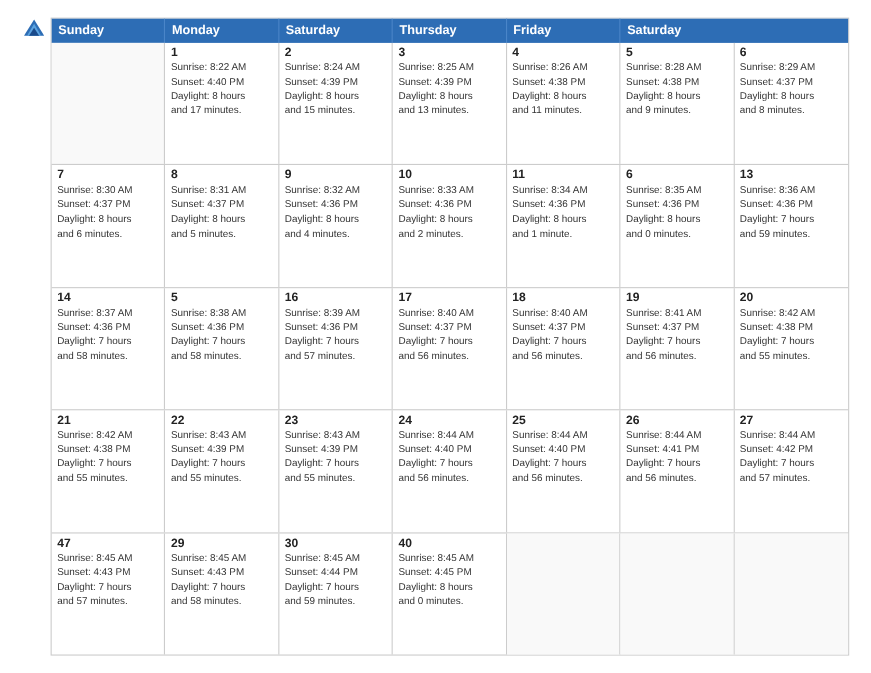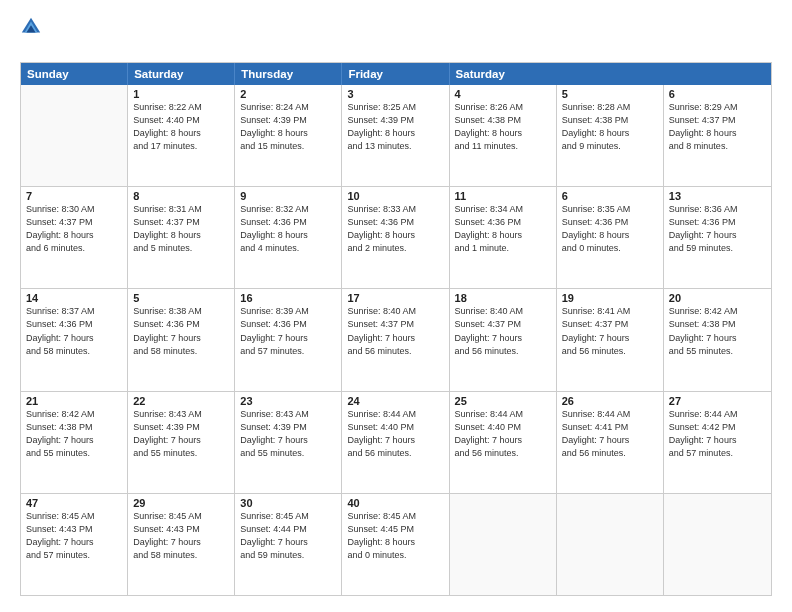--- a/index.html
+++ b/index.html
@@ -8,22 +8,21 @@
       height: 612px;
       background: #fff;
       font-family: Arial, sans-serif;
       overflow: hidden;
     }
     .page {
       width: 792px;
       height: 612px;
       padding: 16px 20px;
       display: flex;
-      flex-direction: column;
-      gap: 16px;
+      flex-direction: row;
     }
     .header {
       display: flex;
       justify-content: space-between;
       align-items: flex-start;
       margin-bottom: 8px;
     }
     .logo {
       display: flex;
       align-items: center;
@@ -136,20 +135,21 @@
     </div>
     <div class="title-area">
       <div class="month-title"></div>
       <div class="subtitle"></div>
     </div>
   </div>
 
   <div class="calendar">
     <div class="cal-header" id="cal-header">
         <div class="cal-header-cell">Sunday</div>
+        <div class="cal-header-cell">Monday</div>
         <div class="cal-header-cell">Saturday</div>
         <div class="cal-header-cell">Thursday</div>
         <div class="cal-header-cell">Friday</div>
         <div class="cal-header-cell">Saturday</div>
       </div>
     <div class="cal-body" id="cal-body">
         <div class="cal-row">
           <div class="cal-cell empty"></div>
           <div class="cal-cell">
             <span class="day-num">1</span>

